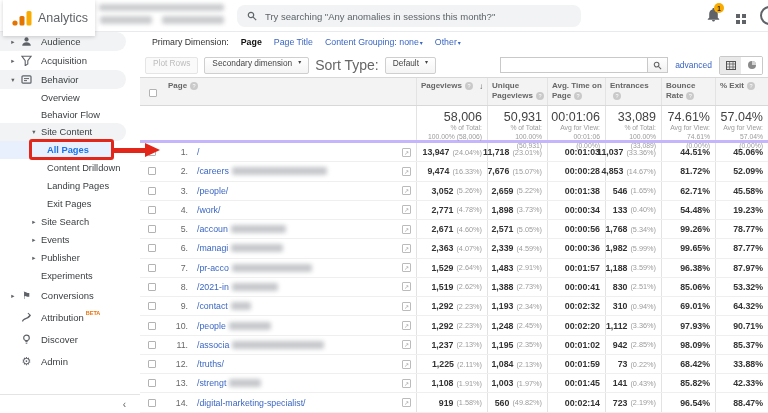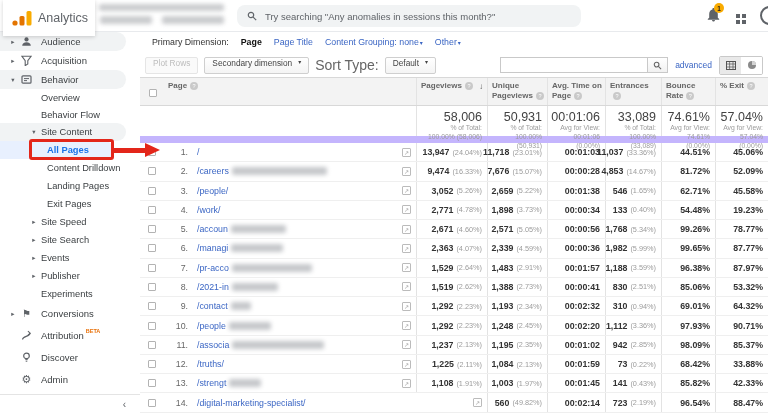--- a/index.html
+++ b/index.html
@@ -78,21 +78,21 @@
   .th{font-size:8px;font-weight:bold;color:#666;padding:3px 2px 0 4px;position:relative;line-height:1.3}
   .q{display:inline-block;width:8px;height:8px;border-radius:50%;background:#c9c9c9;color:#fff;
     font-size:5.5px;text-align:center;line-height:8px;margin-left:3px;font-weight:normal}
   .sort{position:absolute;right:4px;top:4px;color:#555;font-size:8px;font-weight:normal}
   .c-sel{width:24px;flex:none;display:flex;align-items:center;justify-content:center}
   .c-page{flex:1;min-width:0}
   .c-pv{width:71px;flex:none}.c-up{width:60px;flex:none}.c-t{width:58px;flex:none}
   .c-en{width:56px;flex:none}.c-br{width:54px;flex:none}.c-ex{width:53px;flex:none}
   .bl{border-left:1px solid #e3e3e3}
   .cb{width:8px;height:8px;border:1px solid #b3b3b3;border-radius:1px;background:#fff;display:inline-block;cursor:pointer}
-  .totrow{display:flex;border-bottom:7px solid #c4b5fd;height:37px}
+  .totrow{display:flex;border-bottom:3px solid #c4b5fd;height:37px}
   .tot{text-align:right;padding:4px 5px 0 0}
   .tv{font-size:12.5px;color:#424242}
   .ts{font-size:6.8px;color:#9b9b9b;line-height:1.3}
   .tr{display:flex;align-items:center;height:19.28px;border-bottom:1px solid #efefef}
   .td{height:100%;display:flex;align-items:center}
   .num{justify-content:flex-end;padding-right:5px}
   .v{font-size:8.8px;font-weight:bold;color:#333}
   .p{font-size:7.3px;color:#9b9b9b;margin-left:3px}
   .rank{width:24px;text-align:right;margin-right:9px;color:#666;font-size:8.8px;flex:none}
   .plink{color:#3b66c4;font-size:8.8px;white-space:nowrap}
@@ -184,24 +184,20 @@
     </div>
   <div class="si lvl3">
       <span>Content Drilldown</span>
     </div>
   <div class="si lvl3">
       <span>Landing Pages</span>
     </div>
   <div class="si lvl3">
       <span>Exit Pages</span>
     </div>
-  <div class="si lvl2h h18" style="height:18px">
-    <span class="car">▸</span>
-    <span>Site Speed</span>
-  </div>
   <div class="si lvl2h" style="height:18px">
     <span class="car">▸</span>
     <span>Site Search</span>
   </div>
   <div class="si lvl2h" style="height:18px">
     <span class="car">▸</span>
     <span>Events</span>
   </div>
   <div class="si lvl2h" style="height:18px">
     <span class="car">▸</span>
@@ -765,20 +761,24 @@
     </div>
     <div class="tr">
       <div class="td c-sel">
           <span class="cb"></span>
         </div>
       <div class="td c-page">
           <span class="rank">14.</span>
           <a class="plink">/digital-marketing-specialist/</a>
           <span class="ext">↗</span>
         </div>
+      <div class="td num c-pv bl">
+          <span class="v">919</span>
+          <span class="p">(1.58%)</span>
+        </div>
       <div class="td num c-up bl">
           <span class="v">560</span>
           <span class="p">(49.82%)</span>
         </div>
       <div class="td num c-t bl">
           <span class="v">00:02:14</span>
         </div>
       <div class="td num c-en bl">
           <span class="v">723</span>
           <span class="p">(2.19%)</span>

